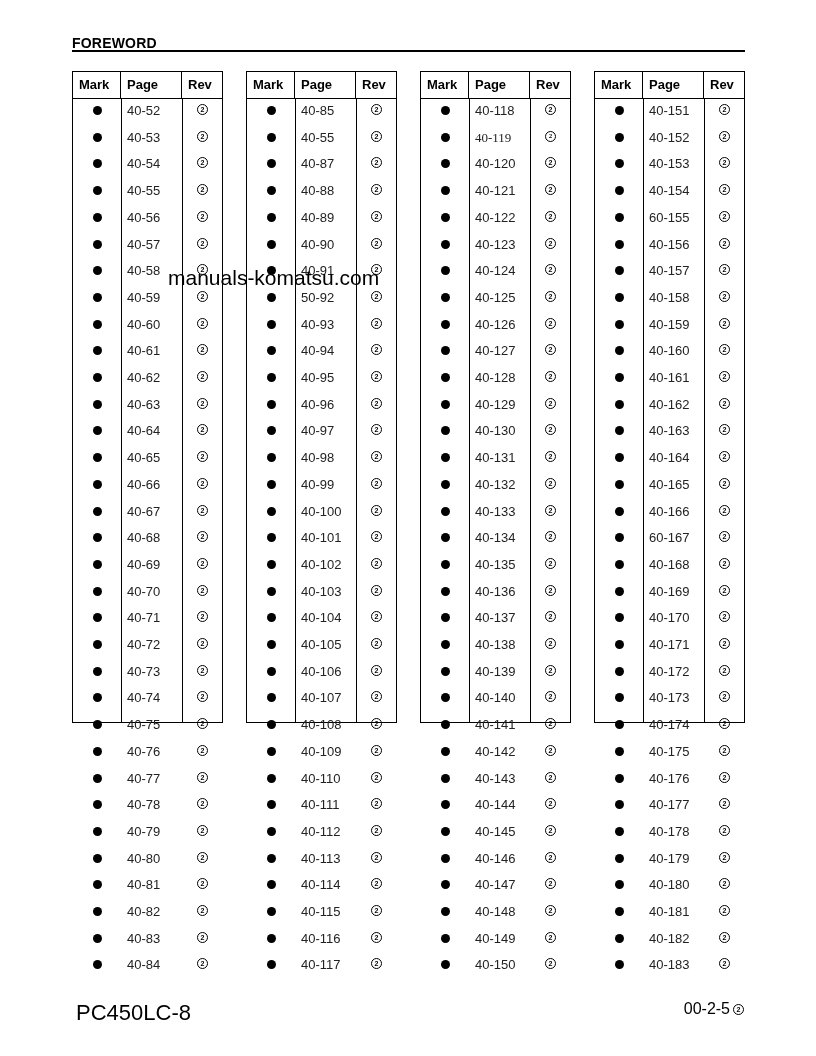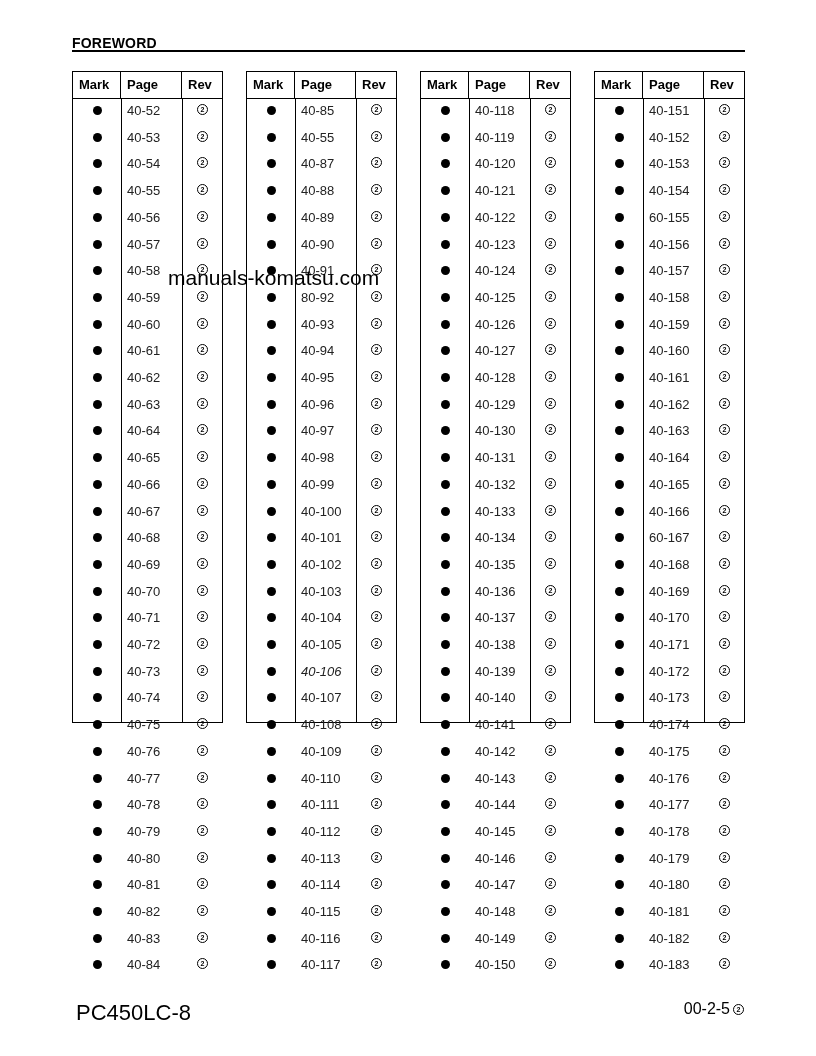--- a/index.html
+++ b/index.html
@@ -241,21 +241,21 @@
         <span class="pg">40-90</span>
         <span class="rv">2</span>
       </div>
       <div class="row" style="top: 189.2px;">
         <span class="dot"></span>
         <span class="pg">40-91</span>
         <span class="rv">2</span>
       </div>
       <div class="row" style="top: 215.9px;">
         <span class="dot"></span>
-        <span class="pg">80-92</span>
+        <span class="pg">50-92</span>
         <span class="rv">2</span>
       </div>
       <div class="row" style="top: 242.6px;">
         <span class="dot"></span>
         <span class="pg">40-93</span>
         <span class="rv">2</span>
       </div>
       <div class="row" style="top: 269.3px;">
         <span class="dot"></span>
         <span class="pg">40-94</span>
@@ -309,21 +309,21 @@
       <div class="row" style="top: 536.3px;">
         <span class="dot"></span>
         <span class="pg">40-104</span>
         <span class="rv">2</span>
       </div>
       <div class="row" style="top: 563px;">
         <span class="dot"></span>
         <span class="pg">40-105</span>
         <span class="rv">2</span>
       </div>
-      <div class="row" style="top: 589.7px; font-style: italic;">
+      <div class="row" style="top: 589.7px;">
         <span class="dot"></span>
         <span class="pg">40-106</span>
         <span class="rv">2</span>
       </div>
       <div class="row" style="top: 616.4px;">
         <span class="dot"></span>
         <span class="pg">40-107</span>
         <span class="rv">2</span>
       </div>
       <div class="row" style="top: 643.1px;">
@@ -383,21 +383,21 @@
         <div class="th page">Page</div>
         <div class="th rev">Rev</div>
       </div>
       <div class="vline" style="left: 48px;"></div>
       <div class="vline" style="left: 109px;"></div>
       <div class="row" style="top: 29px;">
         <span class="dot"></span>
         <span class="pg">40-118</span>
         <span class="rv">2</span>
       </div>
-      <div class="row" style="top: 55.7px;">
+      <div class="row" style="top: 55.7px; font-family: Liberation Serif, serif;">
         <span class="dot"></span>
         <span class="pg">40-119</span>
         <span class="rv">2</span>
       </div>
       <div class="row" style="top: 82.4px;">
         <span class="dot"></span>
         <span class="pg">40-120</span>
         <span class="rv">2</span>
       </div>
       <div class="row" style="top: 109.1px;">

